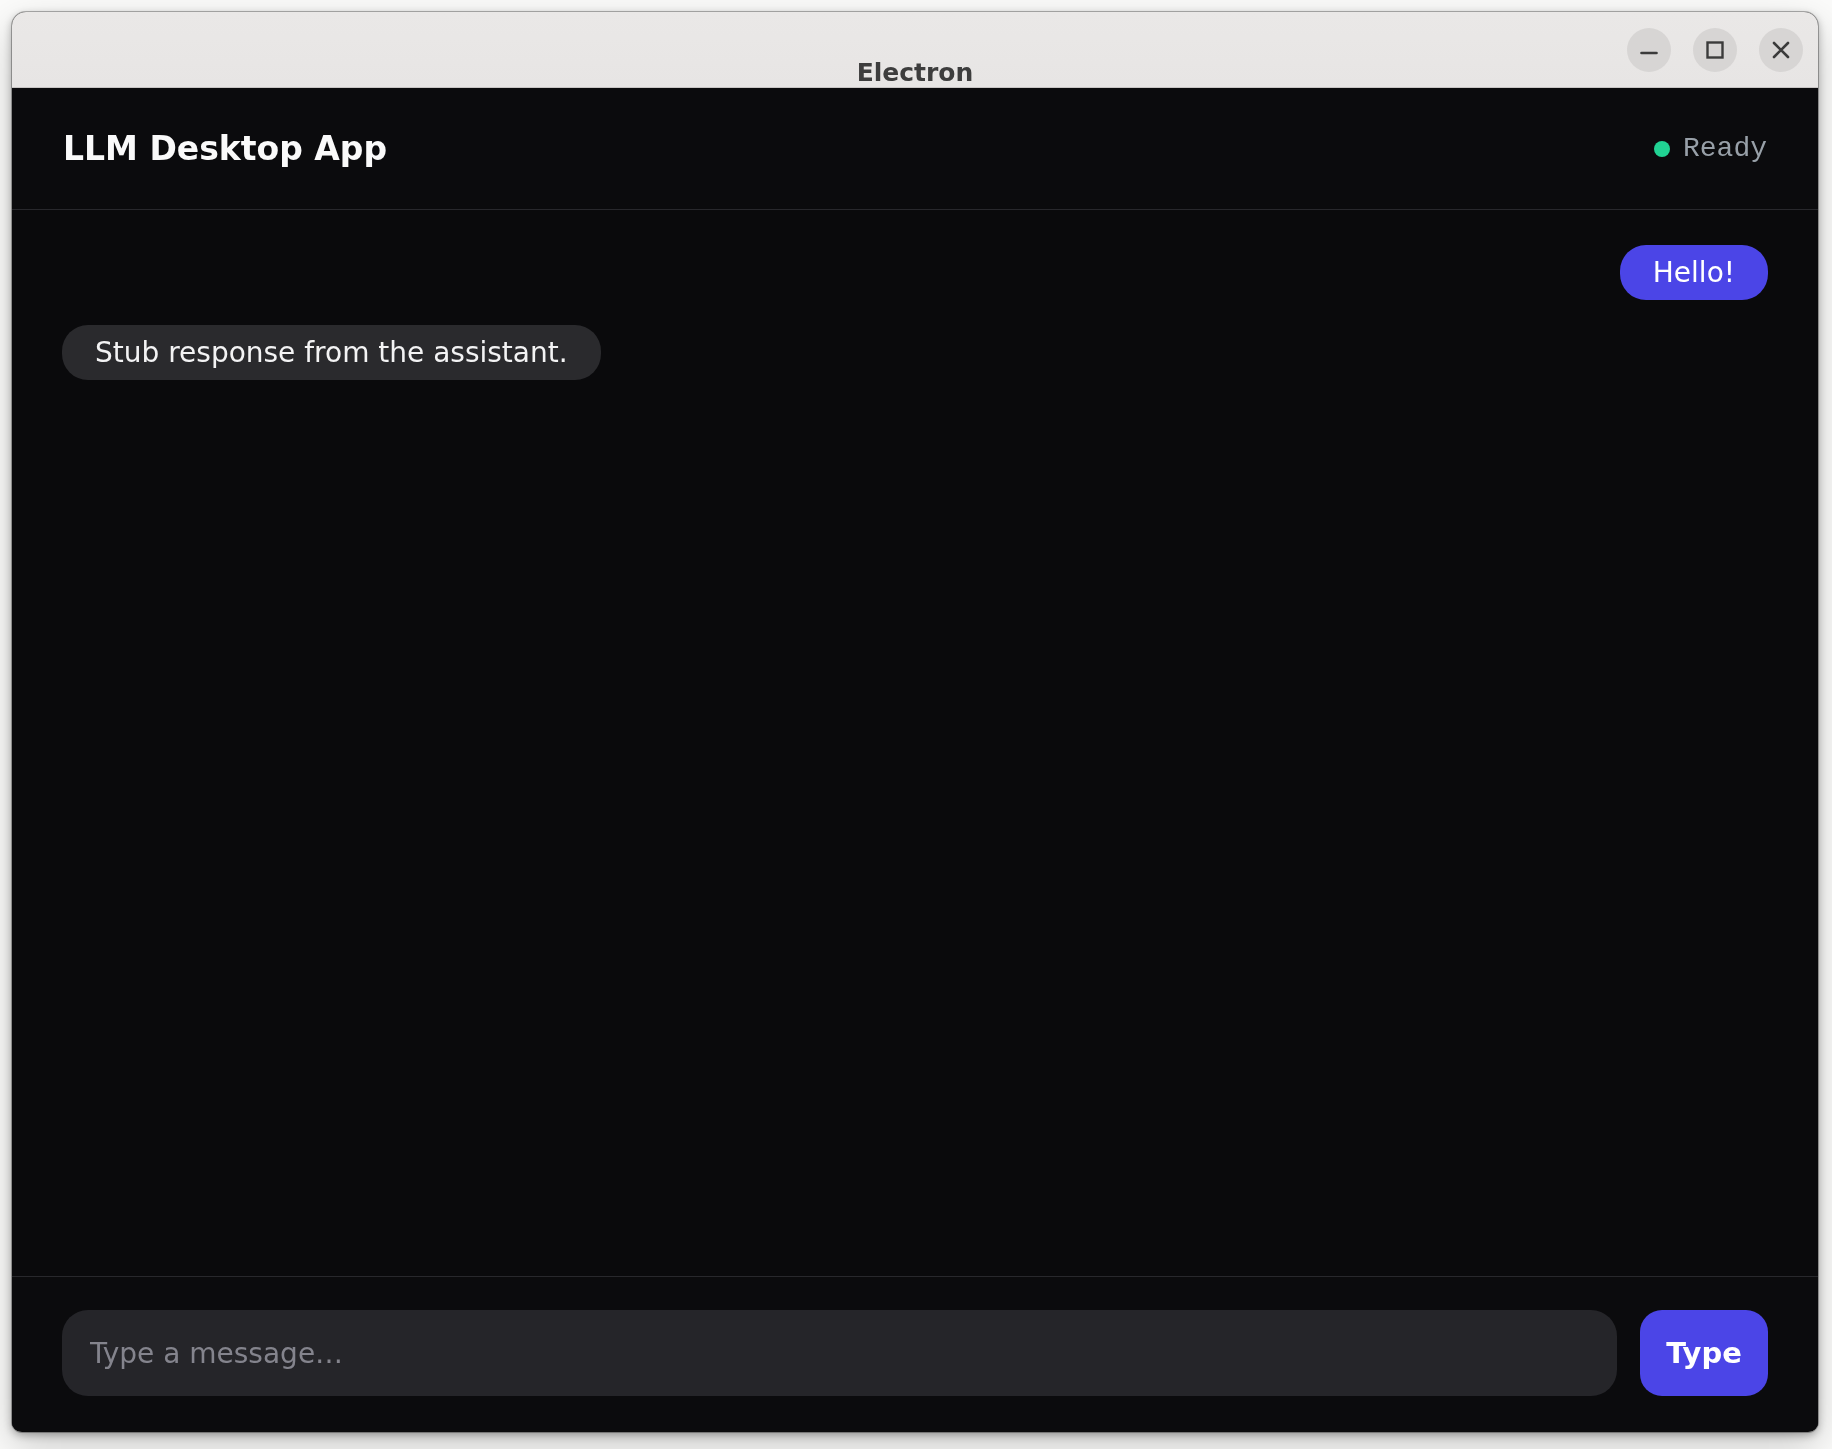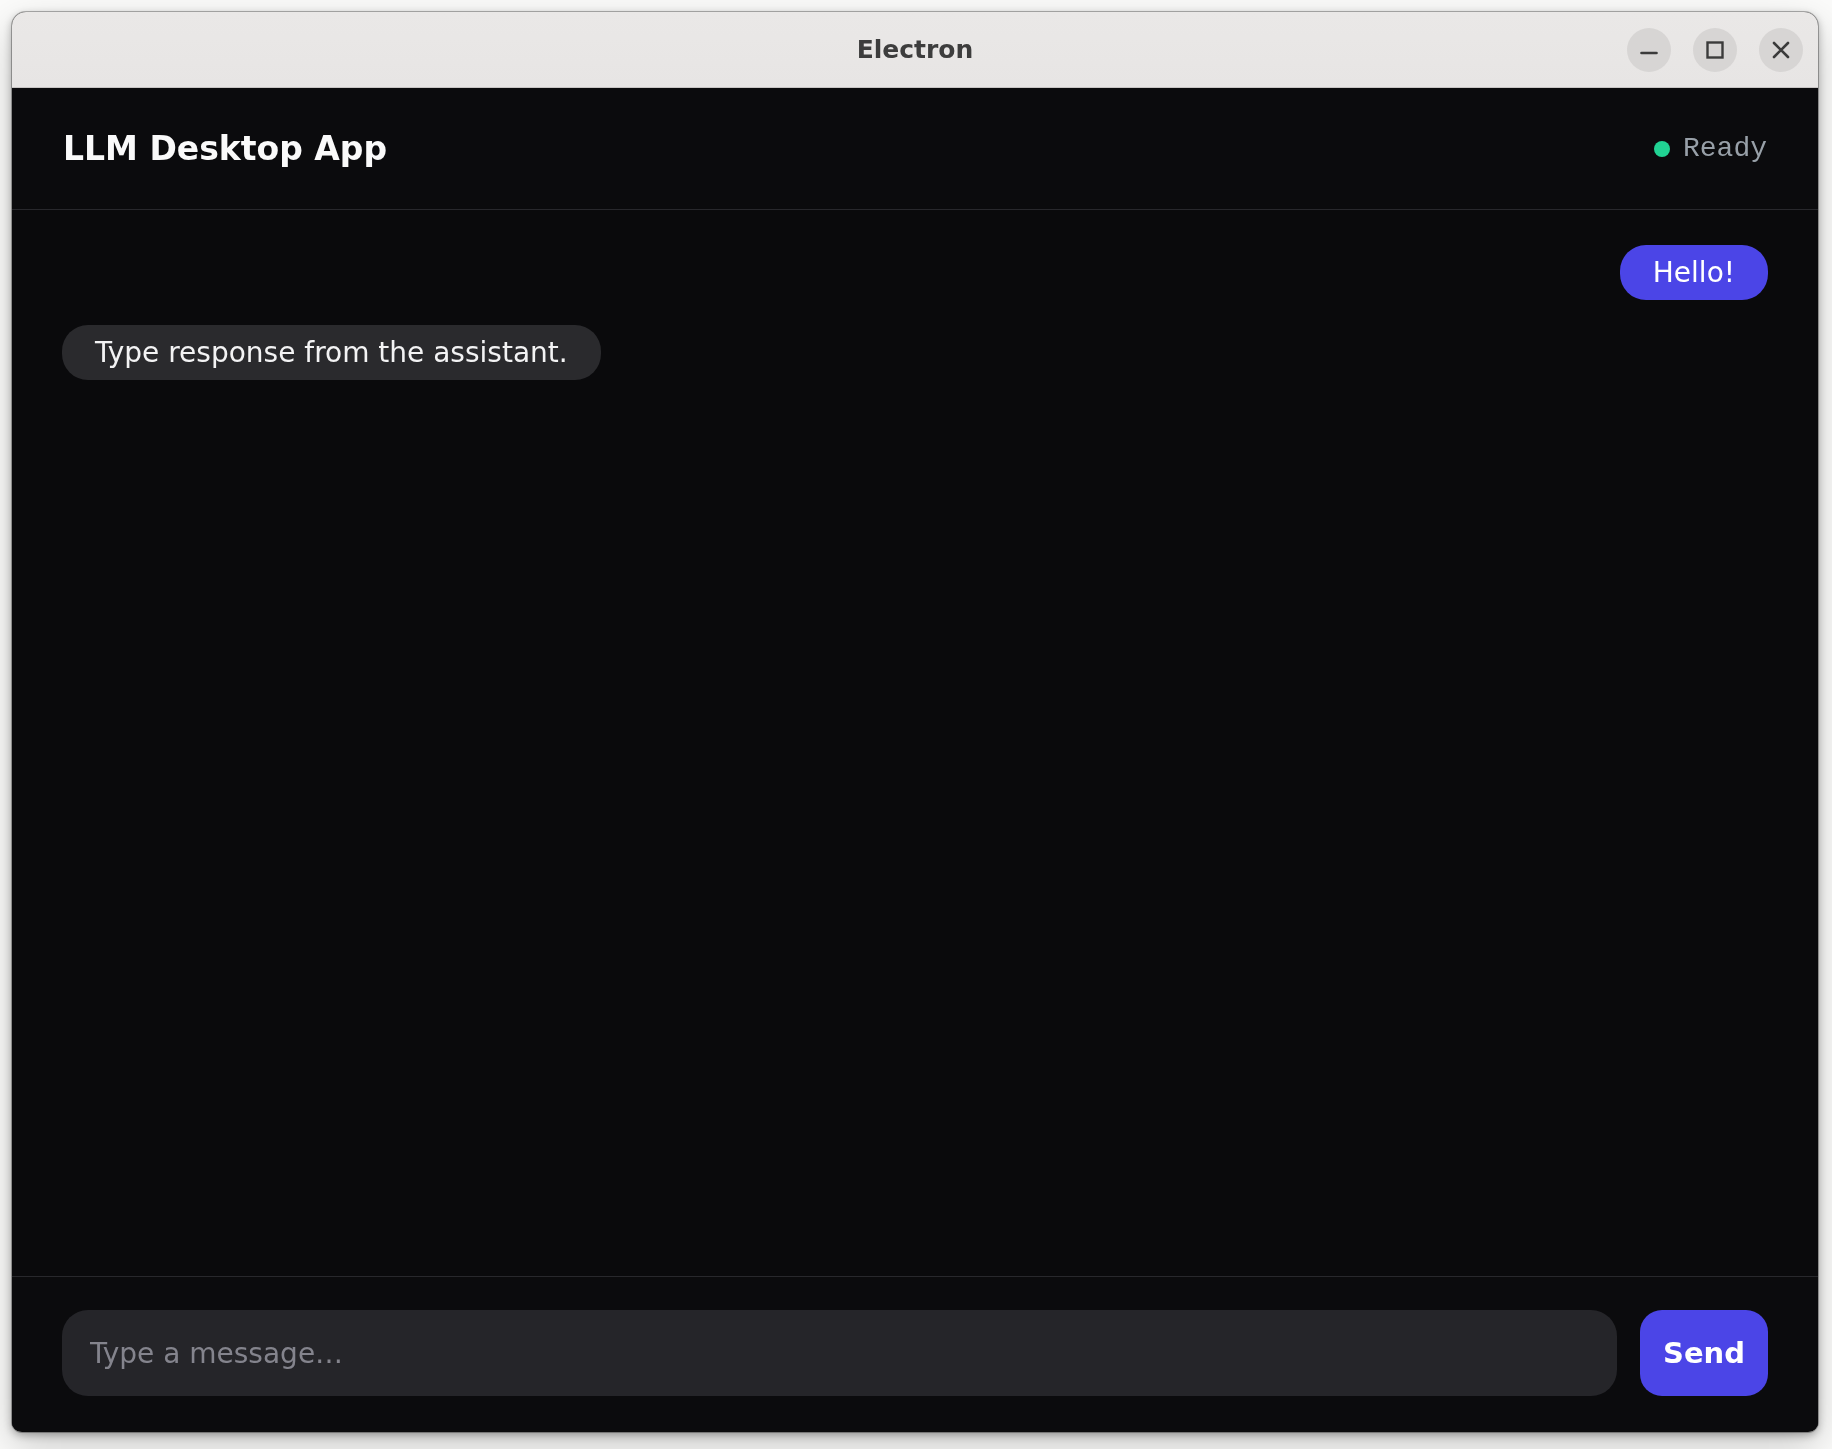--- a/index.html
+++ b/index.html
@@ -19,21 +19,21 @@
     position:absolute;left:12px;top:12px;width:1806px;height:1420px;
     border-radius:14px 14px 10px 10px;overflow:hidden;
     box-shadow:0 0 0 1px rgba(0,0,0,0.28),0 3px 9px rgba(0,0,0,0.32),0 14px 40px rgba(0,0,0,0.20);
     background:var(--app-bg);
   }
   
   .titlebar{
     position:relative;height:76px;
     background:linear-gradient(180deg,#eae8e7 0%,var(--titlebar-bg) 100%);
     border-bottom:1px solid #c8c5c4;
-    display:flex;align-items:center;justify-content:center;
+    display:flex;align-items:flex-end;justify-content:center;
   }
   .titlebar-title{font-size:25px;font-weight:bold;color:#3d3d3d;}
   .titlebar-controls{
     position:absolute;right:15px;top:0;height:100%;
     display:flex;align-items:center;gap:22px;
   }
   .wbtn{
     width:44px;height:44px;border-radius:50%;border:none;background:#d7d5d4;
     display:flex;align-items:center;justify-content:center;cursor:pointer;
   }
@@ -122,23 +122,23 @@
         <span class="status-dot"></span>
         <span class="status-label">Ready</span>
       </div>
     </div>
 
     <div class="chat">
       <div class="msg-row user">
         <div class="bubble user-bubble">Hello!</div>
       </div>
       <div class="msg-row assistant">
-        <div class="bubble assistant-bubble">Type response from the assistant.</div>
+        <div class="bubble assistant-bubble">Stub response from the assistant.</div>
       </div>
     </div>
 
     <div class="composer">
       <input class="msg-input" type="text" placeholder="Type a message…" style="">
-      <button class="send-btn">Send</button>
+      <button class="send-btn">Type</button>
     </div>
 
   </div>
 </div>
 
 </body></html>

